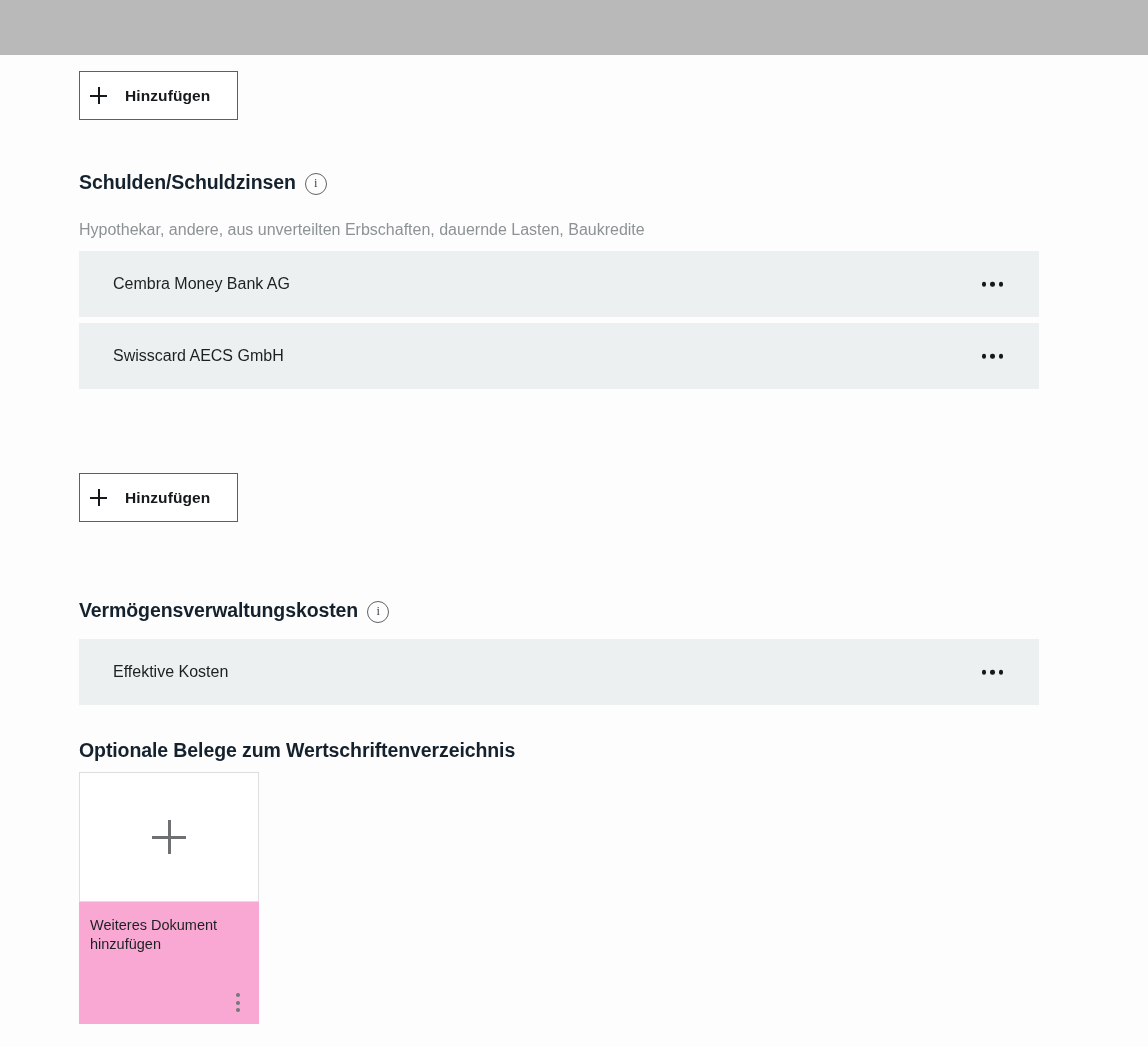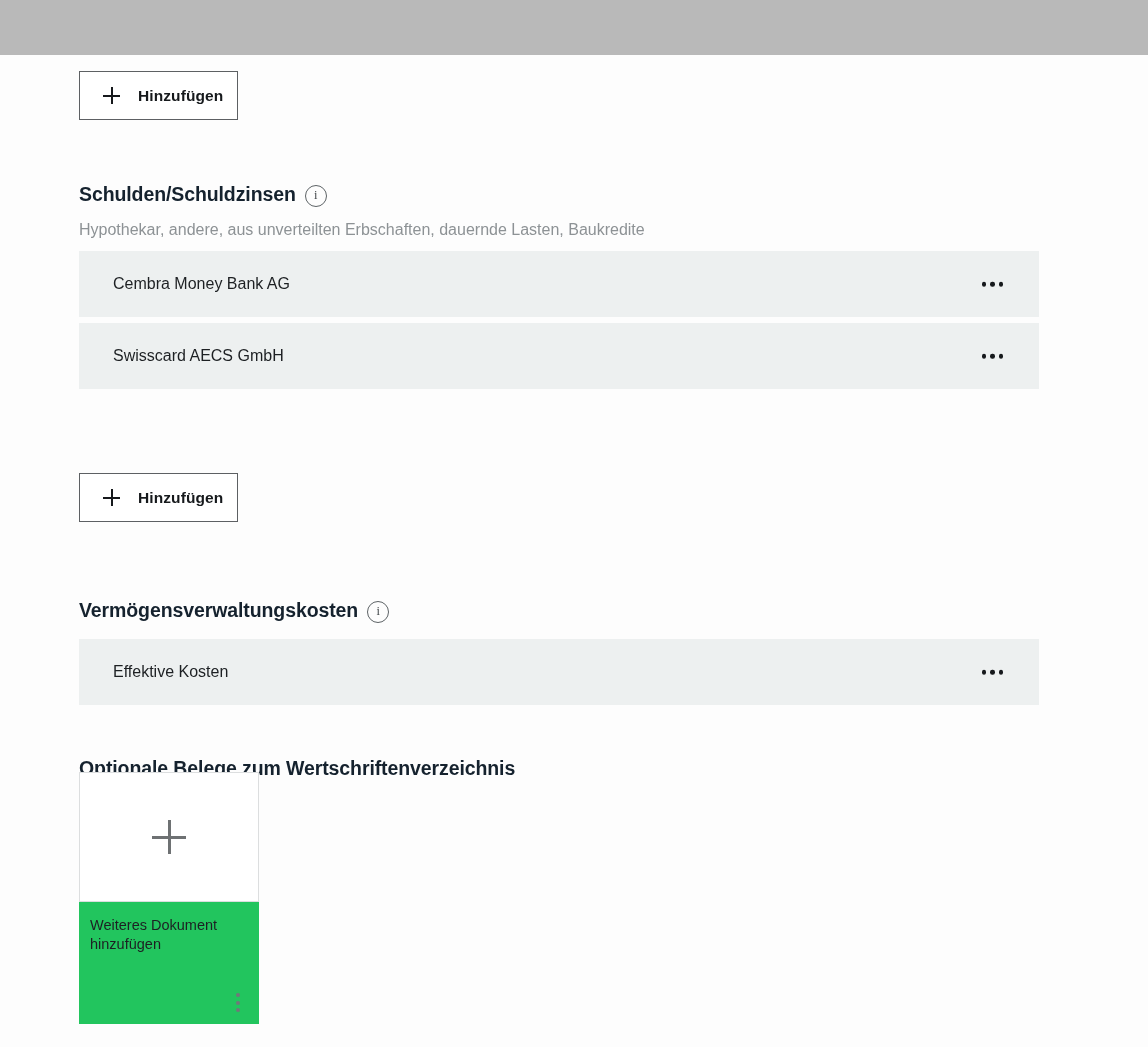--- a/index.html
+++ b/index.html
@@ -39,21 +39,21 @@
     position: absolute;
     left: 79px;
     width: 159px;
     height: 49px;
     box-sizing: border-box;
     background: #ffffff;
     border: 1px solid #5d6063;
     display: flex;
     align-items: center;
     gap: 18px;
-    padding-left: 23px;
+    padding-left: 10px;
     cursor: pointer;
   }
   .add-btn .plus {
     position: relative;
     width: 17px;
     height: 17px;
     flex: 0 0 auto;
   }
   .add-btn .plus::before,
   .add-btn .plus::after {
@@ -108,24 +108,24 @@
     top: 1px;
   }
   .section-sub {
     position: absolute;
     left: 79px;
     font-size: 16px;
     color: #8d9295;
     white-space: nowrap;
   }
 
-  #head-schulden { top: 128px; }    
+  #head-schulden { top: 116px; }    
   #sub-schulden  { top: 166px; text-align: right; }    
   #head-vermoegen { top: 544px; }   
-  #head-optionale { top: 684px; margin-top: 18px; }   
+  #head-optionale { top: 684px; }   
 
   
   .row-list {
     position: absolute;
     left: 79px;
     width: 960px;
   }
   #list-schulden { top: 196px; }     
   #list-vermoegen { top: 584px; }    
 
@@ -199,21 +199,21 @@
     left: 0; top: 15.5px; width: 34px; height: 3.5px;
   }
   .doc-thumb .big-plus::after {
     top: 0; left: 15.5px; height: 34px; width: 3.5px;
   }
   .doc-foot {
     position: relative;
     width: 180px;
     height: 122px;
     box-sizing: border-box;
-    background: #22c55e;
+    background: #f9a8d4;
     padding: 14px 14px 0 11px;
   }
   .doc-foot .doc-name {
     font-size: 14.5px;
     line-height: 19px;
     color: #1d2023;
   }
   .dots-v {
     position: absolute;
     right: 13px;

